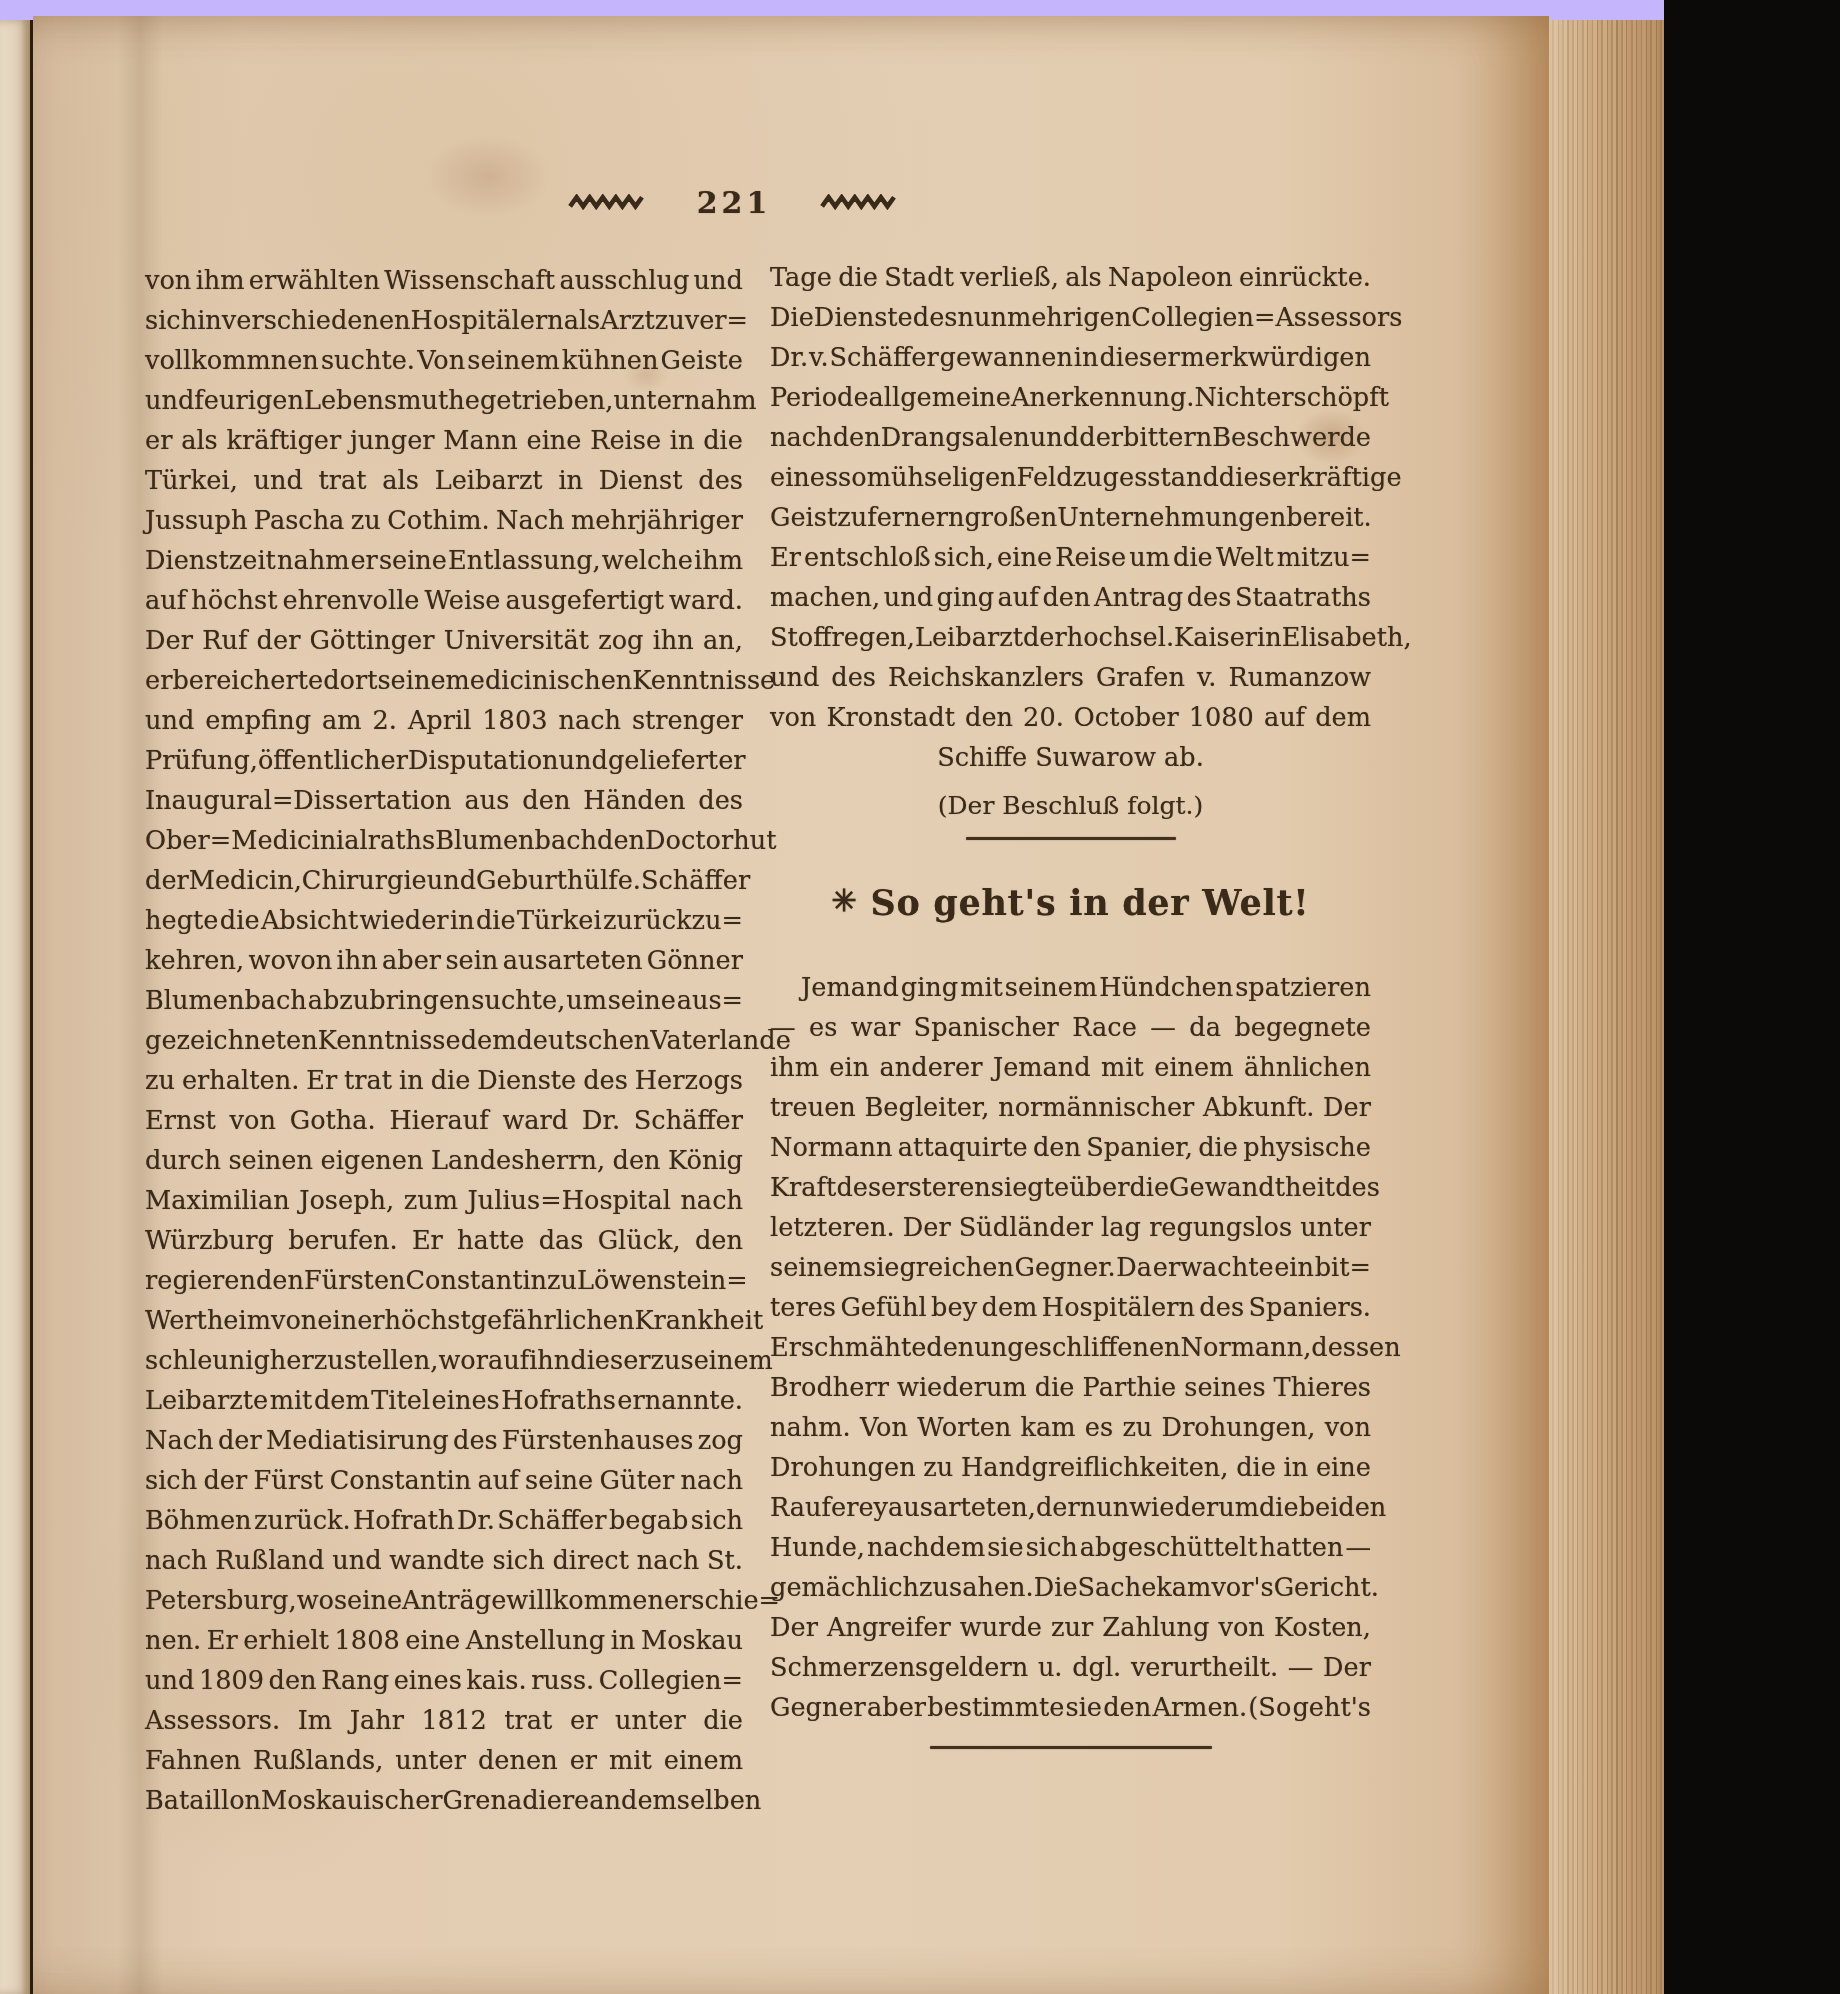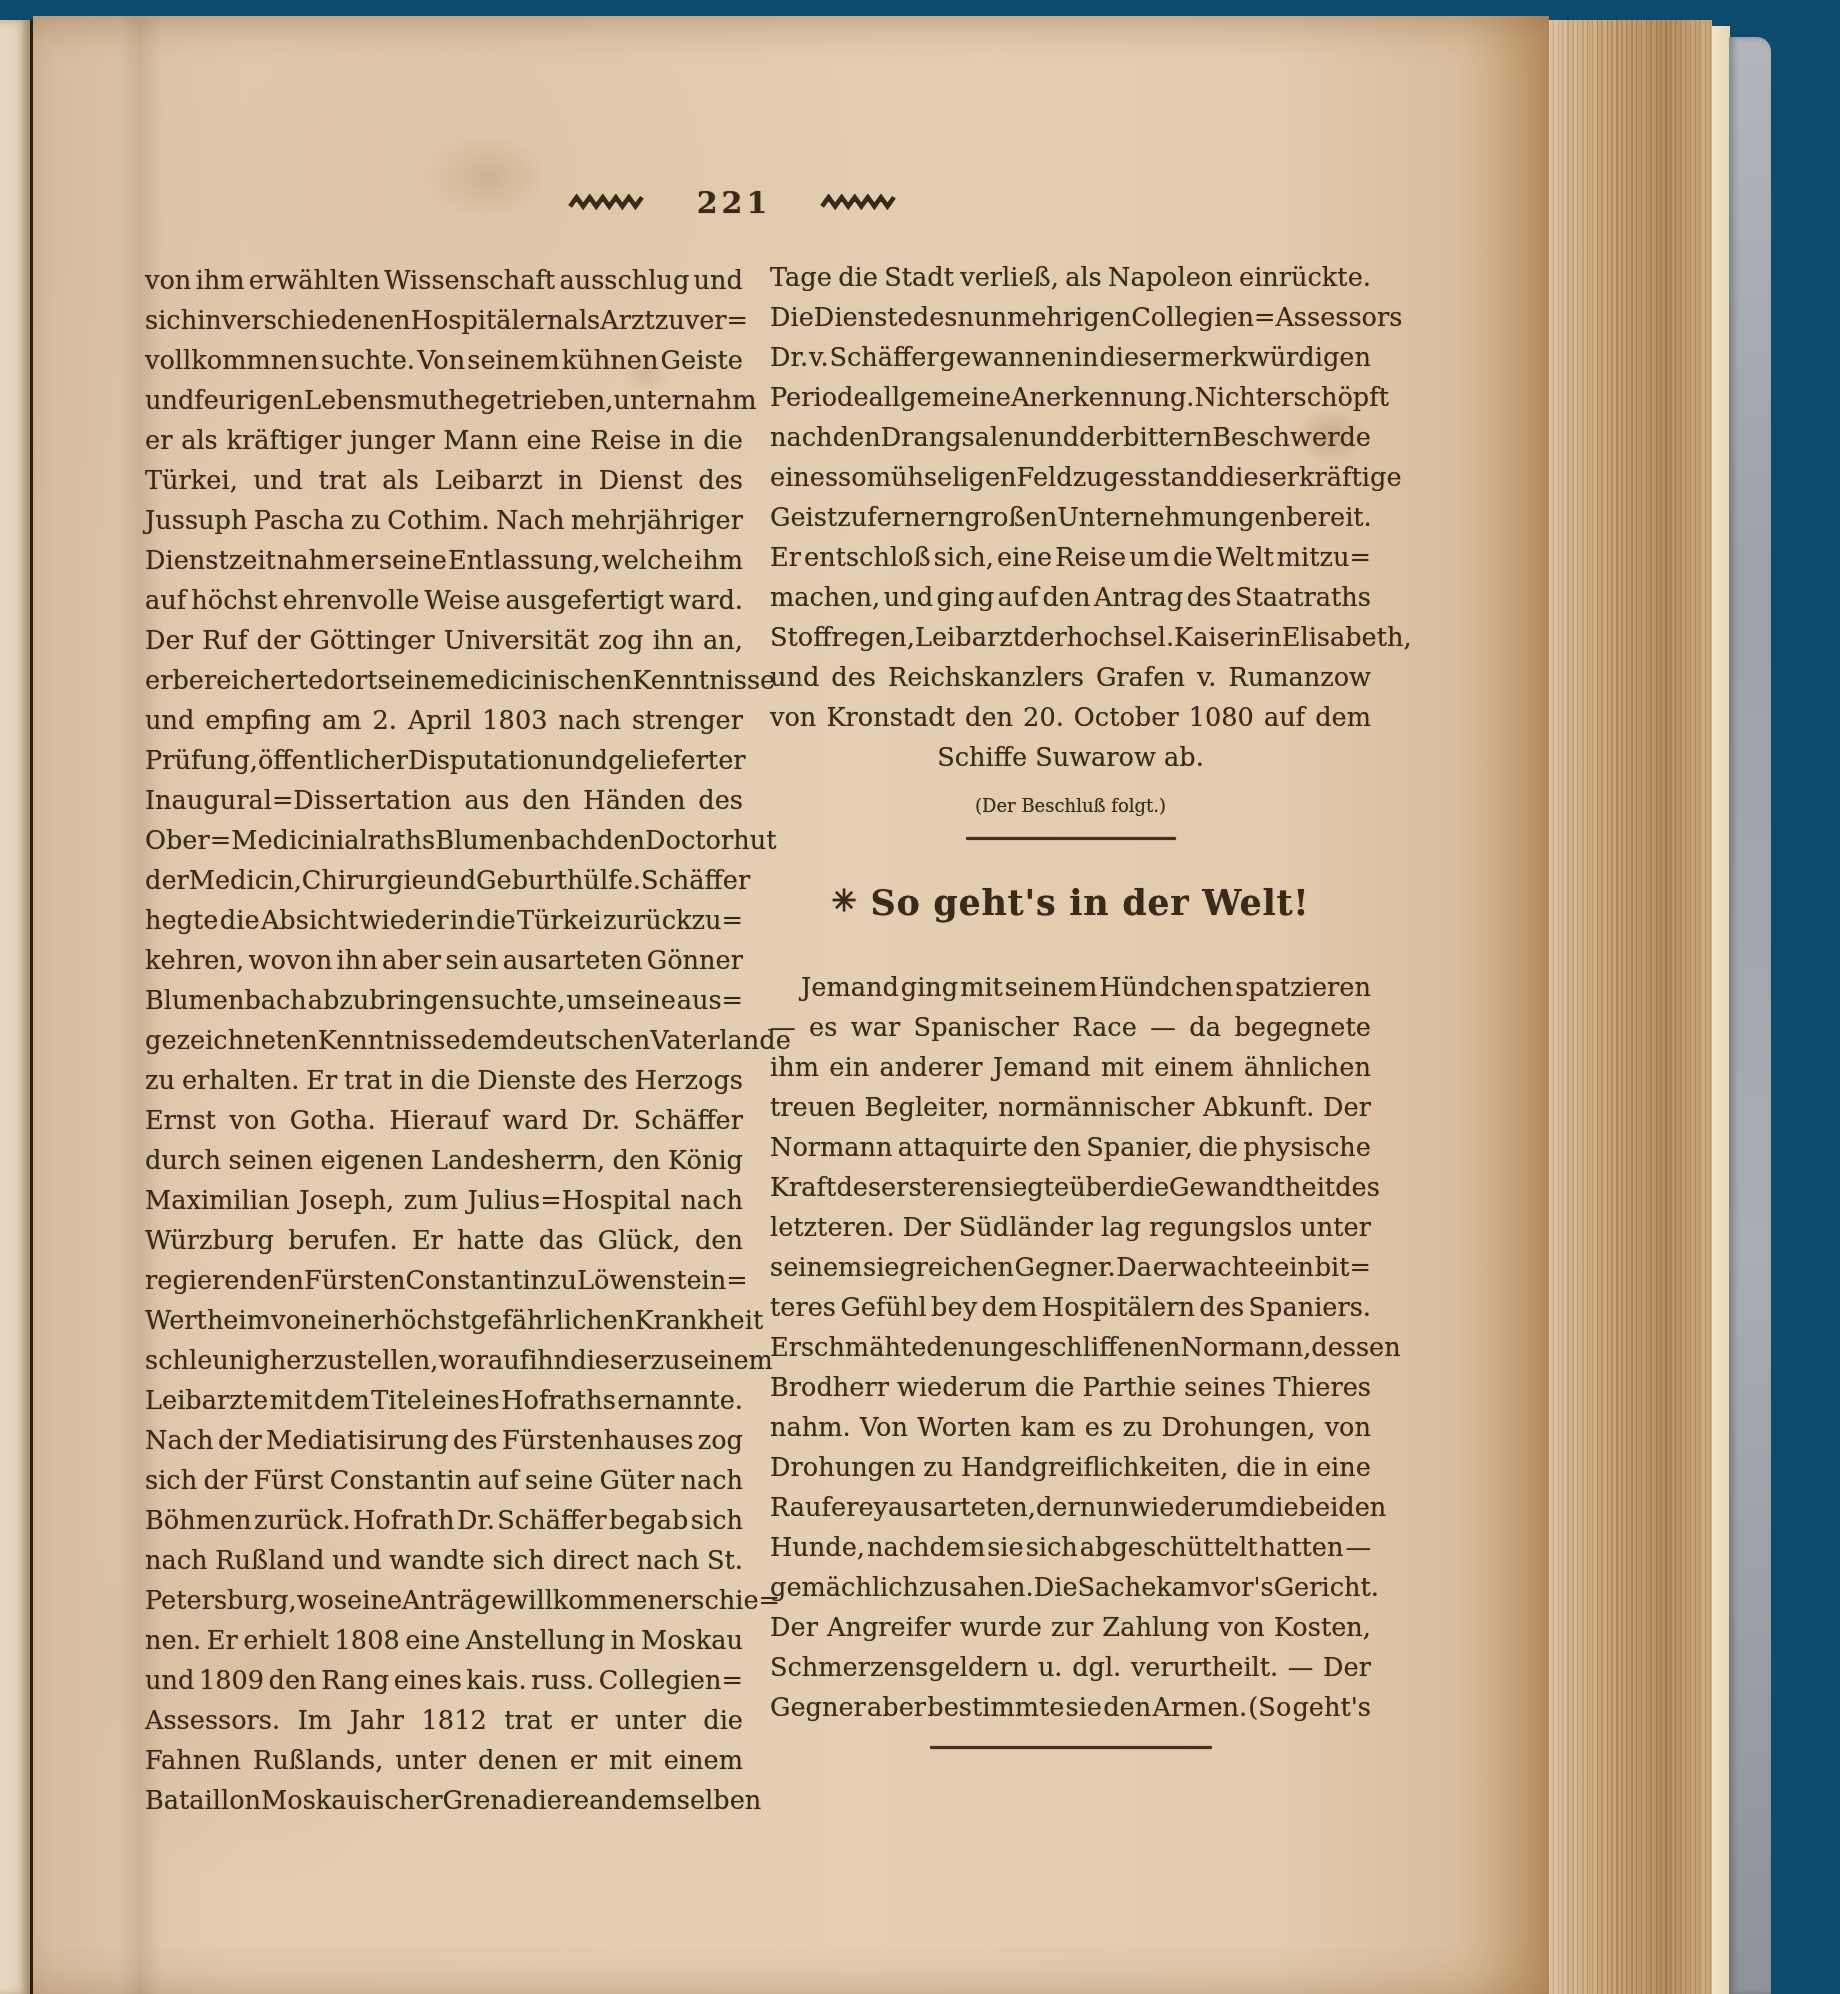--- a/index.html
+++ b/index.html
@@ -1,16 +1,16 @@
 <!DOCTYPE html>
 <html style="font-size:10.5px"><head>
 <meta charset="utf-8">
 <style>
   html,body{margin:0;padding:0;background:#0c0a08;}
-  .photo{position:relative;width:1840px;height:1995px;background:#0c4a6e;overflow:hidden;
+  .photo{position:relative;width:1664px;height:1995px;background:#c4b5fd;overflow:hidden;
          font-family:"DejaVu Serif", serif;}
   
   .prev-page{position:absolute;left:0;top:19.7px;width:30px;height:1975px;
              background:linear-gradient(90deg,#e9dac4,#e2d0b8 70%,#cdb494);
              border-right:3.3px solid #2b1d12;box-shadow:inset -6.6px 0 9.2px rgba(90,60,30,.35);}
   
   .page{position:absolute;left:33px;top:15.7px;width:1516px;height:1979px;
         background:
           radial-gradient(ellipse 60% 45% at 28% 8%, rgba(173,128,83,.10), transparent 60%),
           linear-gradient(90deg,#d5bb9e 0,#d8bfa3 46px,#dcc5a9 98px,#e3ccb1 210px,#e4cfb4 55%,#e2cbae 82%,#d9bd9c 94%,#c9a87f 100%),
@@ -48,21 +48,21 @@
   .orn{display:block;}
   
   .col{position:absolute;overflow:visible;font-size:25.6px;
        text-shadow:0 0 0.9px rgba(58,42,26,.5);margin-left:16px;}
   .col-left{left:96px;top:244px;width:598px;}
   .col-right{left:721px;top:241px;width:601px;}
   .tline{height:40px;line-height:40px;white-space:nowrap;}
   .tline.j{display:flex;justify-content:space-between;}
   .story .tline:first-child{padding-left:31px;}
   .plain{text-align:center;}
-  .note{margin-top:10.5px;text-align:center;font-size:18px;line-height:37px;}
+  .note{margin-top:10.5px;text-align:center;font-size:25px;line-height:37px;}
   .rule{width:210px;height:2.6px;background:#43311f;margin:13px auto 0;border-radius:1.3px;
         box-shadow:0 0 1.3px rgba(67,49,31,.6);}
   .rule-end{width:282px;margin-top:19.7px;}
   .story-title{margin:35px 0 0;font-size:35px;line-height:52px;font-weight:700;
                text-align:center;letter-spacing:0.7px;}
   .story-title .star{margin-right:13px;font-size:30px;vertical-align:3.9px;}
   .story{margin-top:38px;}
 </style>
 </head>
 <body>

